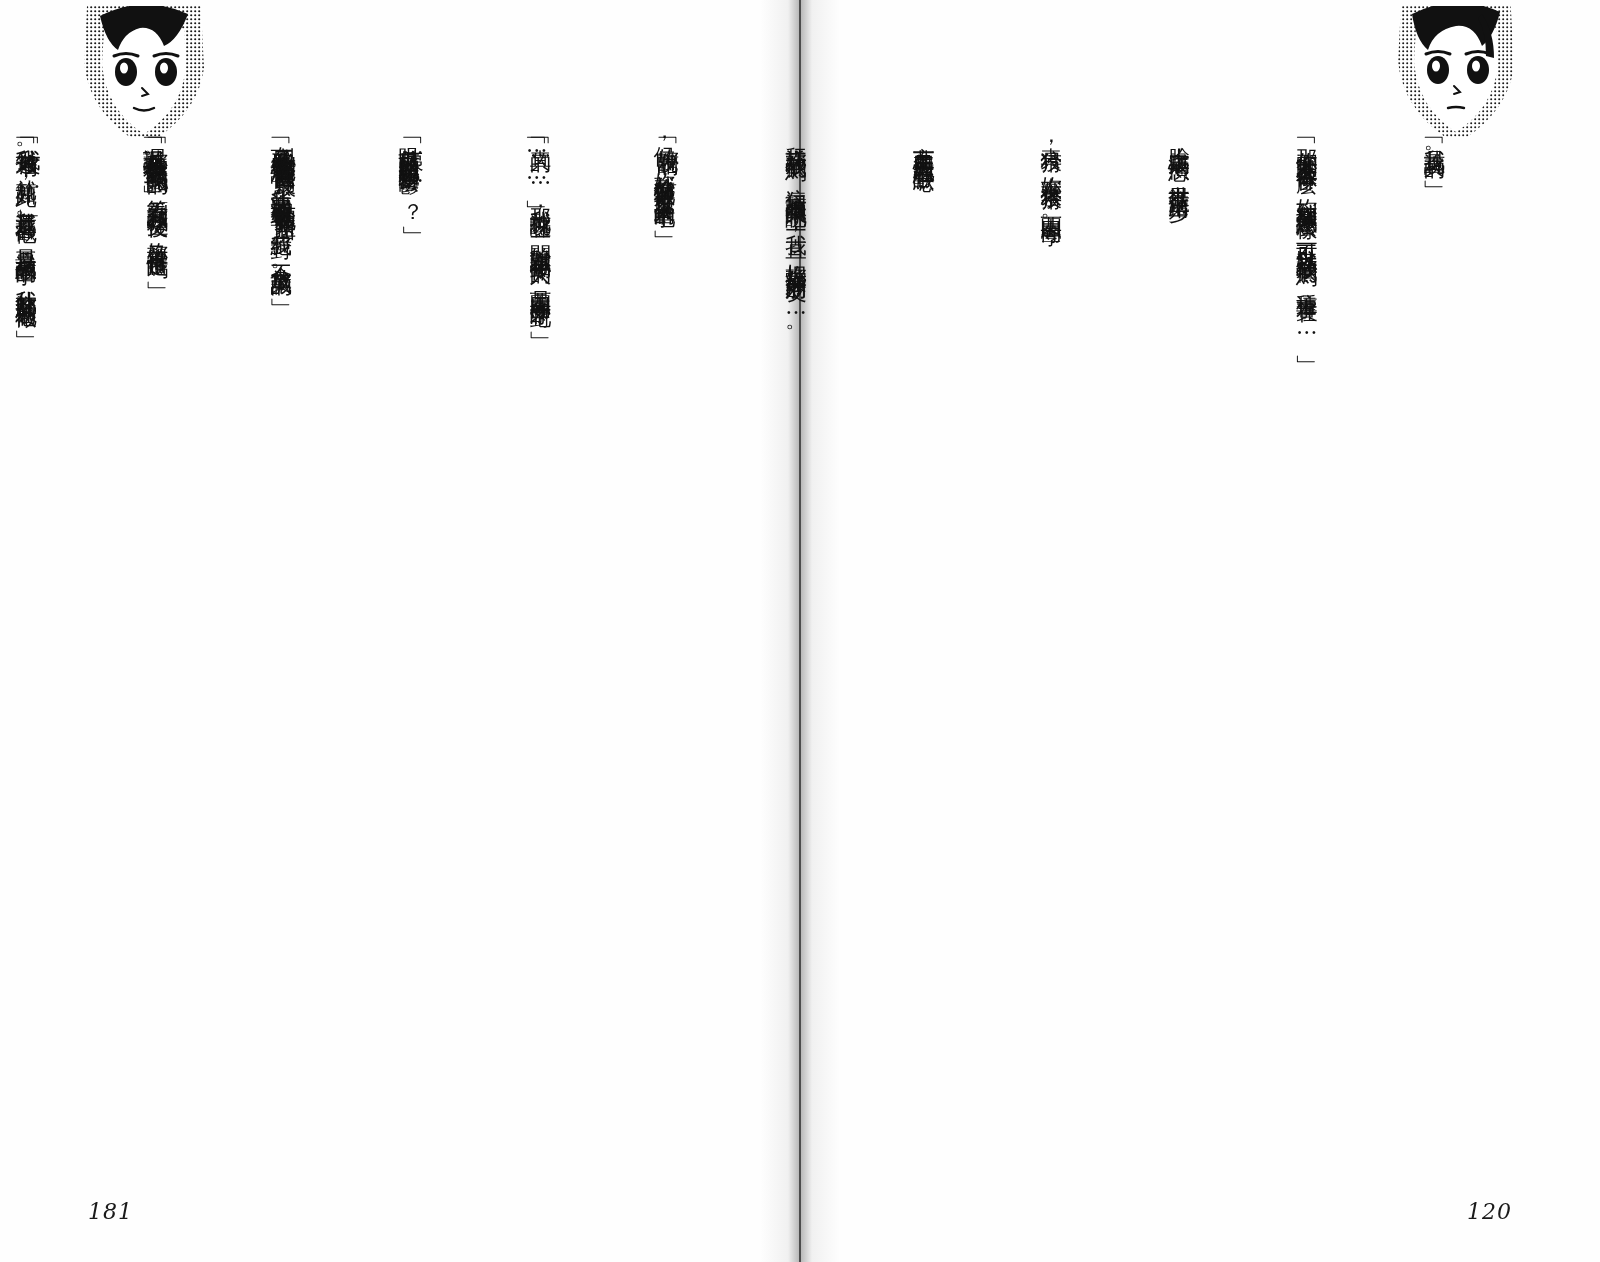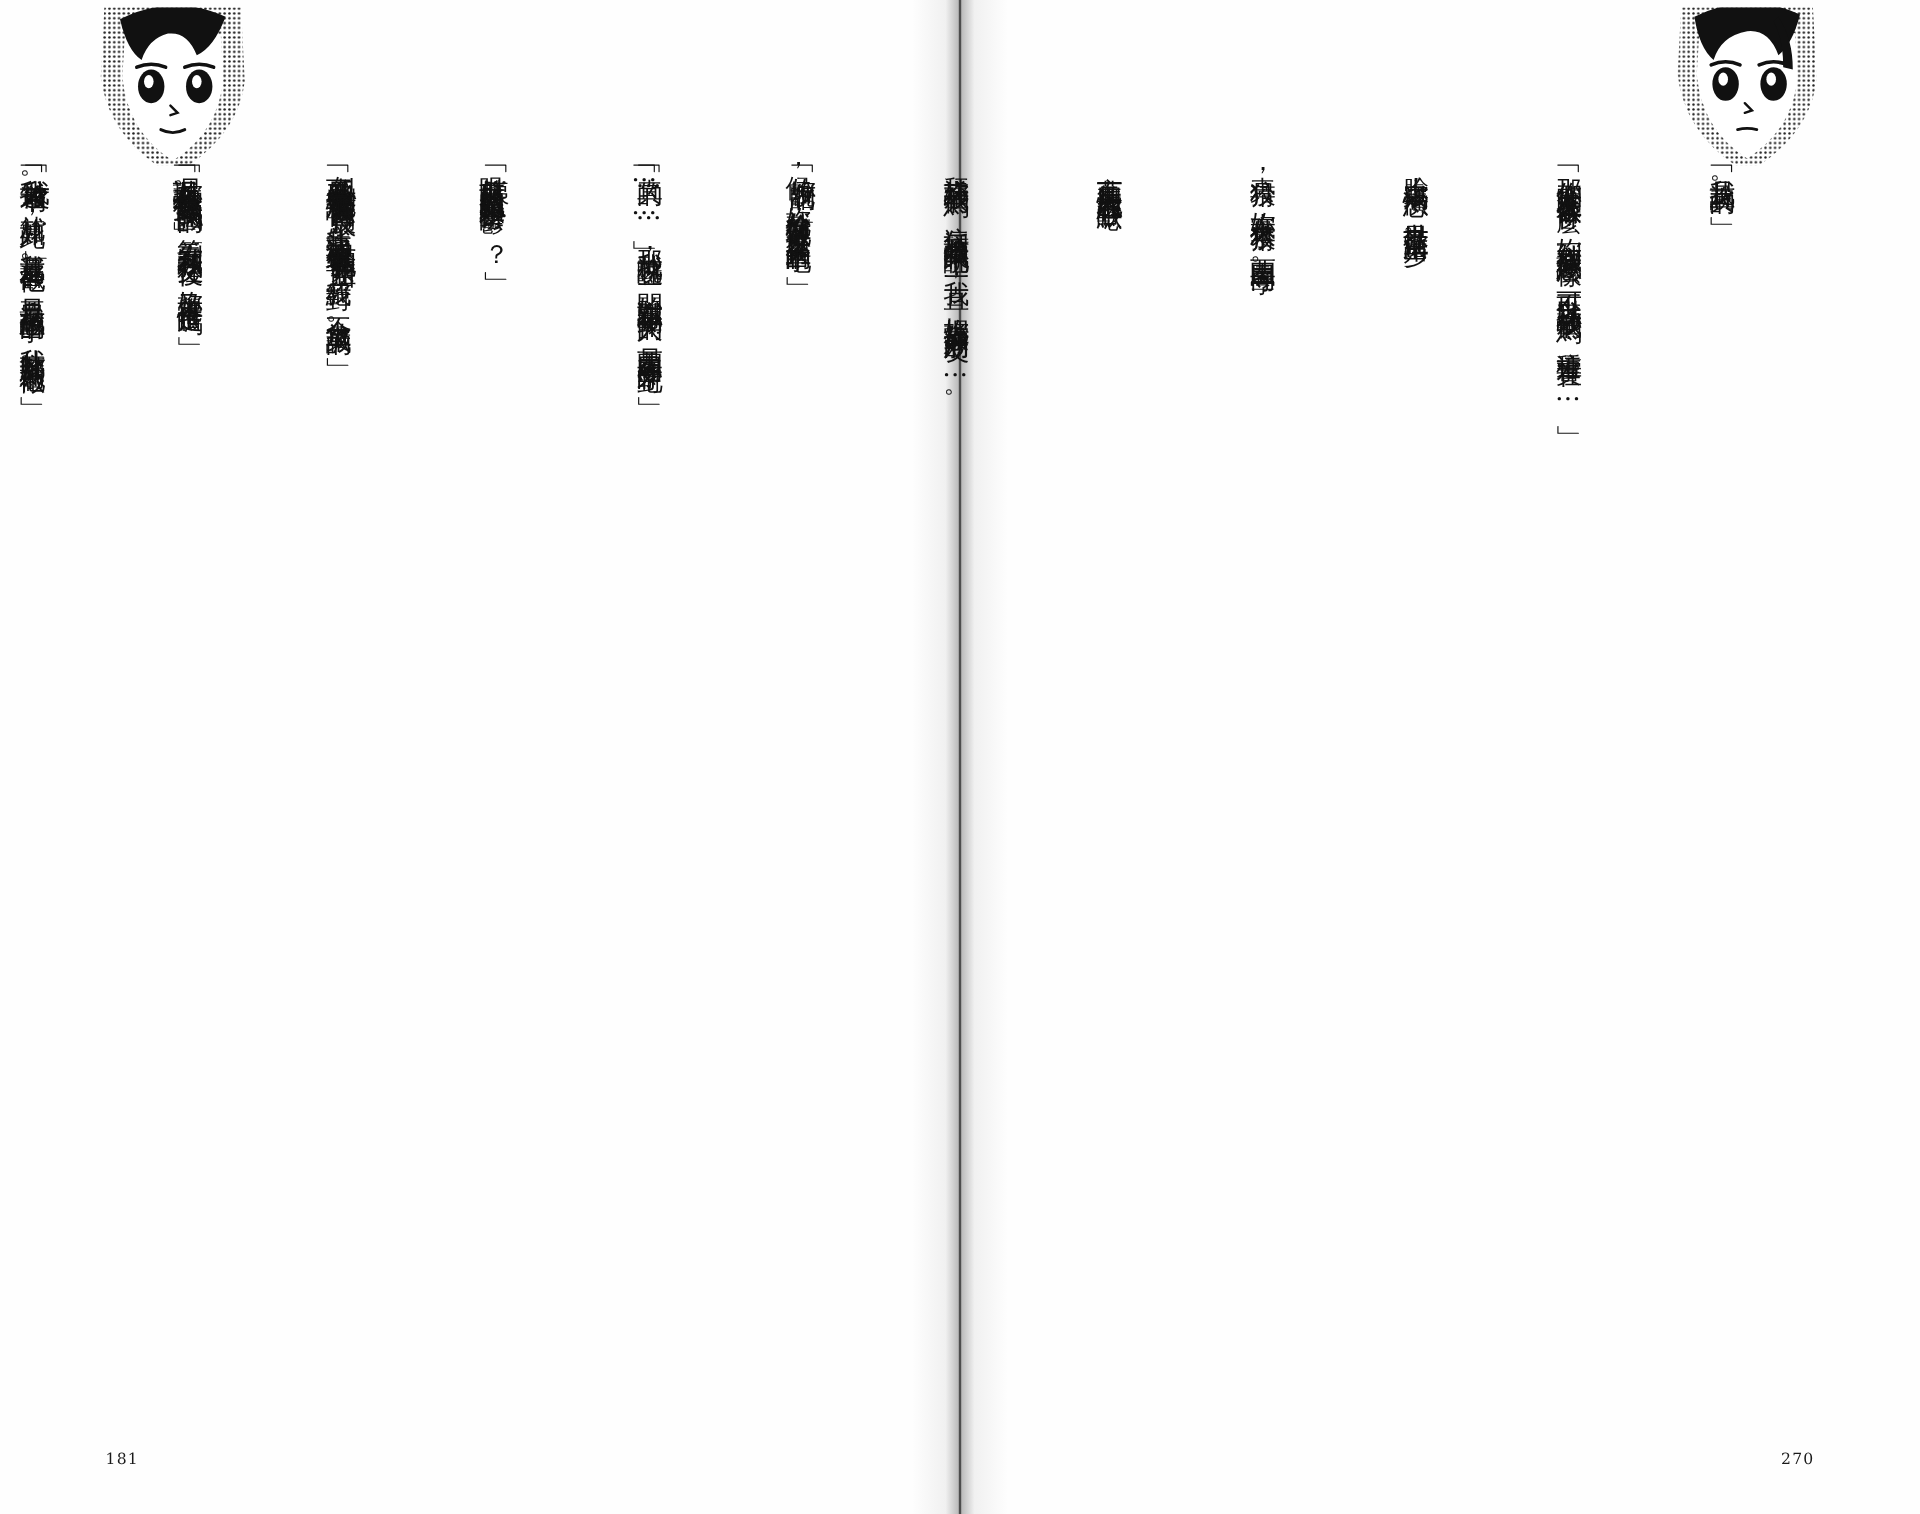--- a/index.html
+++ b/index.html
@@ -58,21 +58,22 @@
   .left-block  { right: 830px; width: 690px; }
   .right-block { right:  60px; width: 650px; }
 
   .para { display: block; }
 
   
   .folio {
     position: absolute;
     bottom: 38px;
     font-family: "DejaVu Serif", serif;
-    font-size: 13px;
+    font-style: italic;
+    font-size: 22px;
     color: #1a1a1a;
     letter-spacing: 1px;
   }
   .folio-left  { left: 88px; }
   .folio-right { right: 88px; }
 
   
   .face {
     position: absolute;
     width: 132px;
@@ -168,15 +169,15 @@
     <span class="para">「我知道。就算如此，我還是喜歡他。只要是誠想做的事，我什麼都願意為他做。」</span>
     
     
     
     
     
     
   </div>
 
   <div class="folio folio-left">181</div>
-  <div class="folio folio-right">270</div>
+  <div class="folio folio-right">120</div>
 
 </div>
 
 </body></html>

